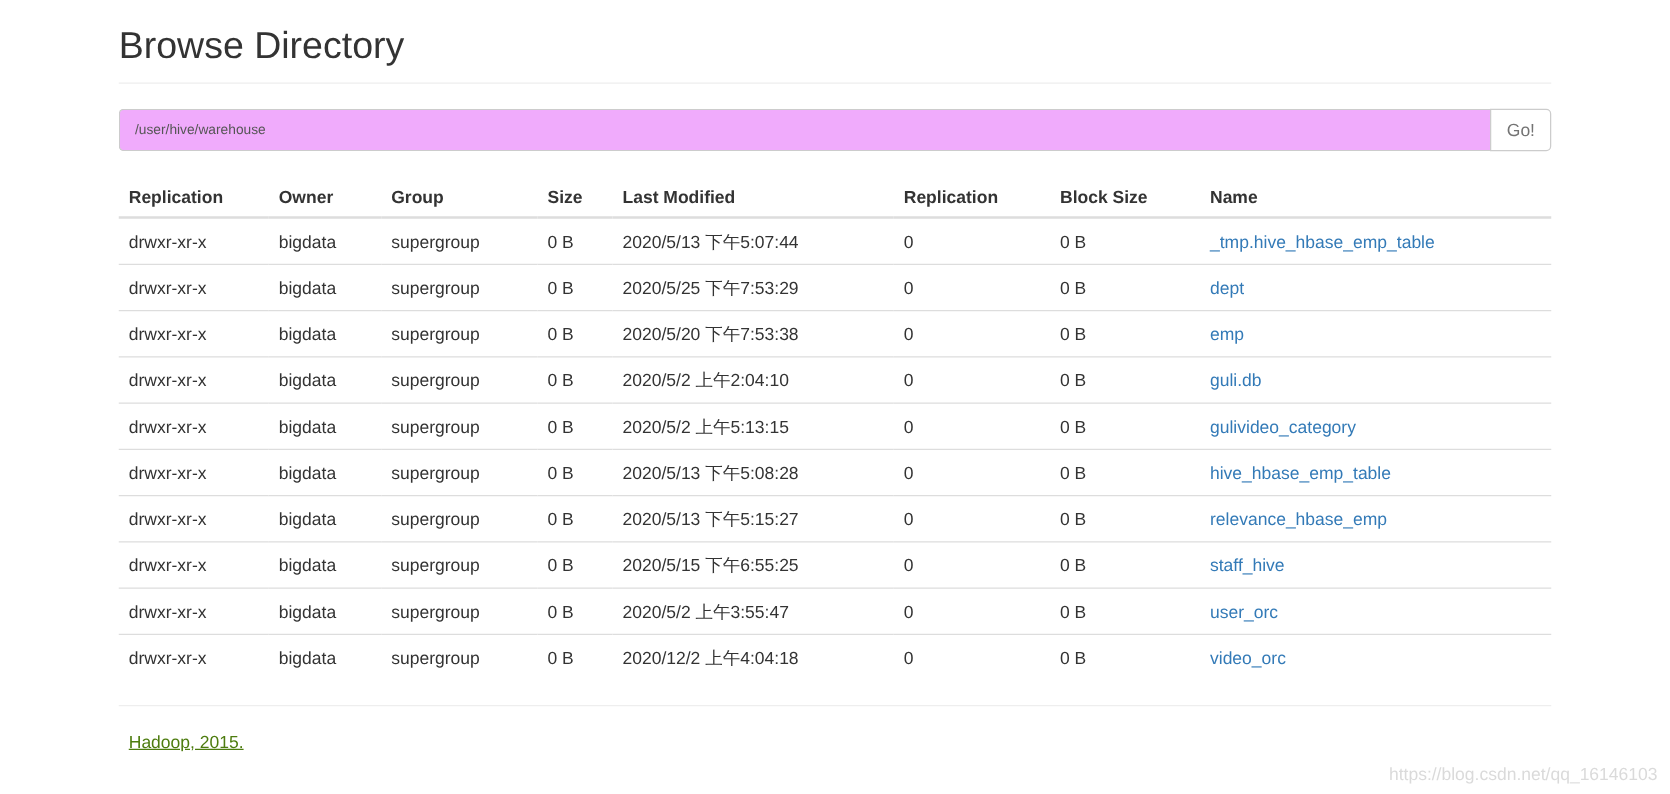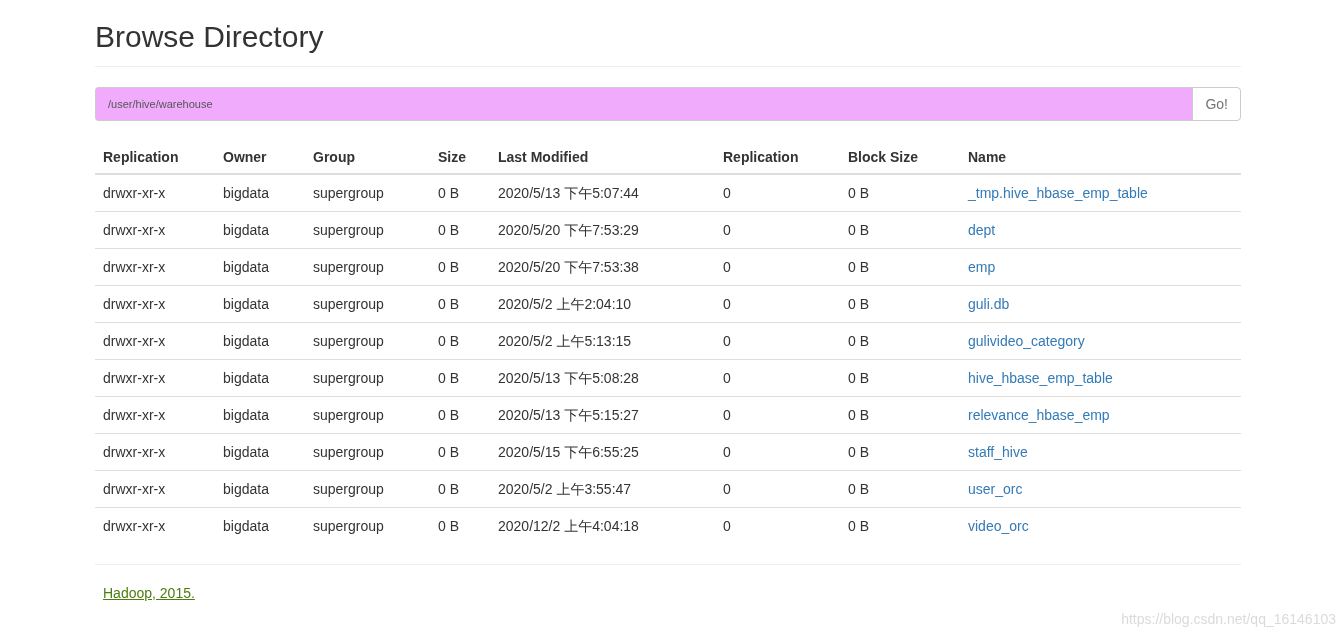--- a/index.html
+++ b/index.html
@@ -88,21 +88,21 @@
       margin-bottom: 20px;
     }
     .footer-text {
       color: #4d7c0f;
       padding-left: 8px;
       text-decoration: underline;
     }
     .watermark {
       position: fixed;
       bottom: 8px;
-      right: 0;
+      right: 10px;
       color: rgba(150,150,150,0.35);
       font-size: 14px;
       font-family: Arial, sans-serif;
       pointer-events: none;
     }
     .col-perm { width: 120px; }
     .col-owner { width: 90px; }
     .col-group { width: 125px; }
     .col-size { width: 60px; }
     .col-mod { width: 225px; }
@@ -142,21 +142,21 @@
         <td>2020/5/13 下午5:07:44</td>
         <td>0</td>
         <td>0 B</td>
         <td><a class="name-link" href="#">_tmp.hive_hbase_emp_table</a></td>
       </tr>
       <tr>
         <td>drwxr-xr-x</td>
         <td>bigdata</td>
         <td>supergroup</td>
         <td>0 B</td>
-        <td>2020/5/20 下午7:53:29</td>
+        <td>2020/5/25 下午7:53:29</td>
         <td>0</td>
         <td>0 B</td>
         <td><a class="name-link" href="#">dept</a></td>
       </tr>
       <tr>
         <td>drwxr-xr-x</td>
         <td>bigdata</td>
         <td>supergroup</td>
         <td>0 B</td>
         <td>2020/5/20 下午7:53:38</td>

